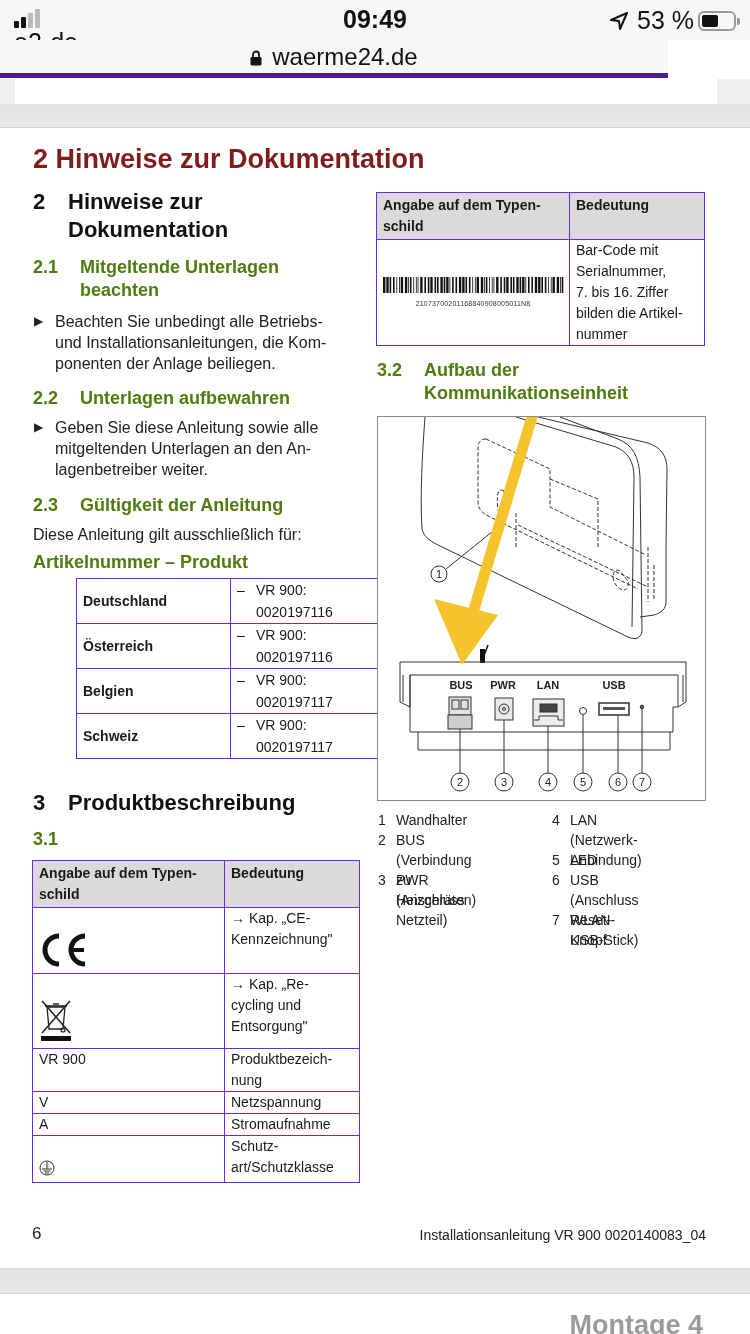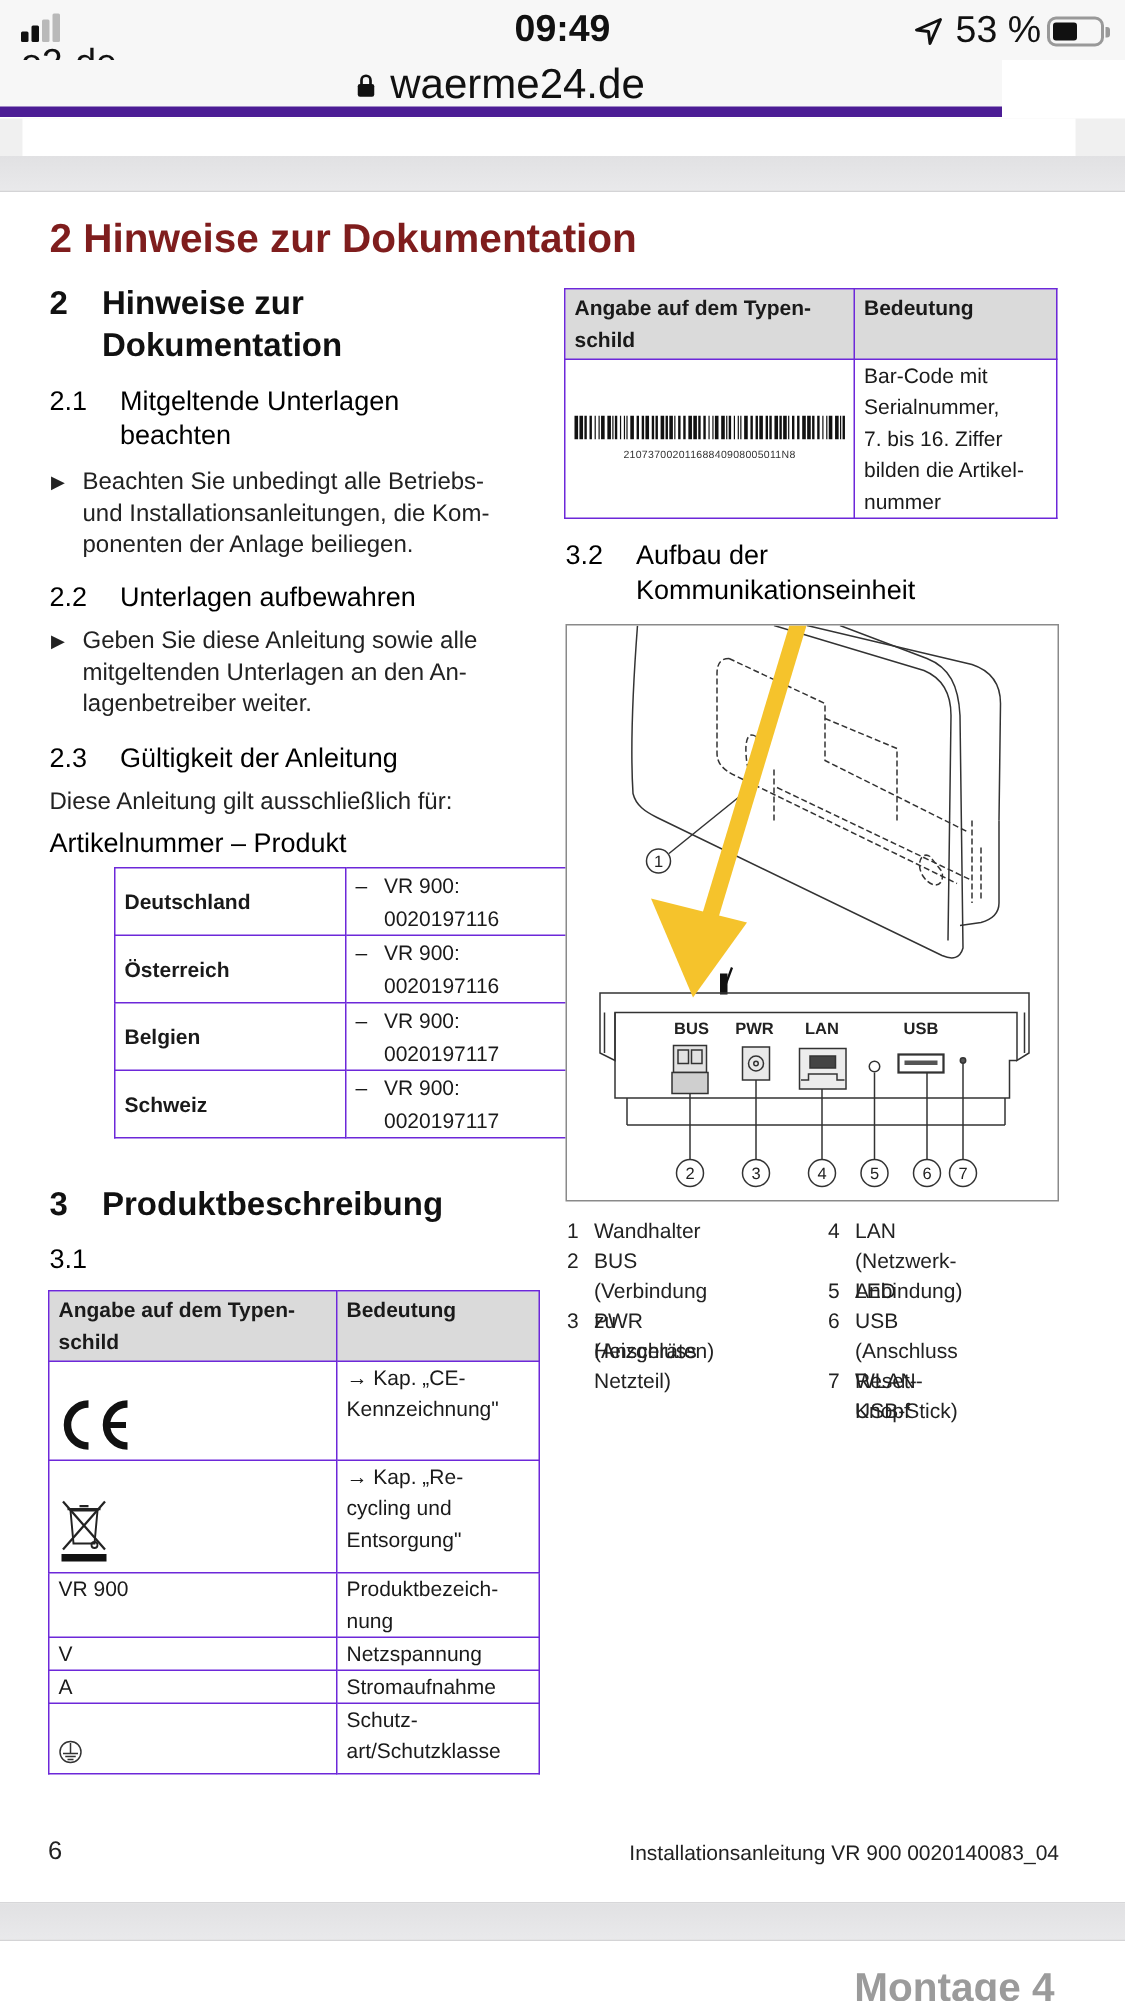--- a/index.html
+++ b/index.html
@@ -8,31 +8,31 @@
   .sb-left { position: absolute; left: 14px; top: 6px; display: flex; align-items: flex-start; font-size: 25px; color: #111; flex-direction: column; }
   .signal { display: flex; align-items: flex-end; gap: 2px; height: 20px; margin-right: 8px; margin-top: 2px; }
   .signal span { width: 5px; background: #111; border-radius: 1px; }
   .signal span.off { background: #b9b9b9; }
   .wifi { margin-left: 8px; }
   .sb-time { position: absolute; left: 0; width: 750px; top: 5px; text-align: center; font-size: 25px; font-weight: bold; color: #111; }
   .sb-right { position: absolute; right: 14px; top: 6px; display: flex; align-items: center; font-size: 25px; color: #111; }
   .battery { width: 38px; height: 20px; border: 2px solid #999; border-radius: 6px; margin-left: 4px; position: relative; padding: 2px; }
   .battery .fill { width: 16px; height: 12px; background: #111; border-radius: 2px; }
   .battery::after { content: ""; position: absolute; right: -6px; top: 5px; width: 3px; height: 7px; background: #999; border-radius: 0 2px 2px 0; }
-  .url-bar { position: absolute; top: 40px; left: 0; width: 668px; height: 38px; background: #f7f7f7; border-bottom: 7px solid #4c1d95; display: flex; justify-content: center; align-items: center; font-size: 28px; color: #111; }
+  .url-bar { position: absolute; top: 40px; left: 0; width: 668px; height: 38px; background: #f7f7f7; border-bottom: 5px solid #4c1d95; display: flex; justify-content: center; align-items: center; font-size: 24px; color: #111; }
   .lock { display: inline-block; width: 12px; height: 16px; margin-right: 10px; position: relative; top: 1px; }
   .prev-page { position: absolute; top: 79px; left: 0; width: 750px; height: 25px; background: #f0f0f0; }
   .prev-page .sheet { position: absolute; left: 15px; width: 702px; top: 0; height: 25px; background: #fff; }
   .gap { position: absolute; top: 104px; left: 0; width: 750px; height: 24px; background: linear-gradient(#e1e1e3, #e9e9eb); border-bottom: 1px solid #d4d4d6; }
   .page { position: absolute; top: 128px; left: 0; width: 750px; height: 1140px; background: #fff; }
   .running-head { position: absolute; left: 33px; top: 16px; font-size: 27px; font-weight: bold; color: #7f1d1d; }
   .h1 { position: absolute; font-size: 22px; font-weight: bold; line-height: 28px; color: #111; }
   .h1 .num { position: absolute; left: 0; }
   .h1 .txt { position: absolute; left: 35px; white-space: nowrap; }
-  .h2 { position: absolute; font-size: 18px; font-weight: normal; line-height: 23px; color: #000000; }
+  .h2 { position: absolute; font-size: 18px; font-weight: bold; line-height: 23px; color: #4d7c0f; }
   .h2 .num { position: absolute; left: 0; }
   .h2 .txt { position: absolute; left: 47px; white-space: nowrap; }
   .bullet { position: absolute; font-size: 16px; line-height: 21px; color: #222; }
   .bullet .tri { position: absolute; left: 0; top: 0; font-size: 12px; }
   .bullet .txt { position: absolute; left: 21px; white-space: nowrap; }
   .para { position: absolute; font-size: 16px; line-height: 21px; color: #222; white-space: nowrap; }
   table { border-collapse: collapse; position: absolute; }
   td, th { border: 1px solid #6d28d9; vertical-align: top; text-align: left; }
   .art-table td { font-size: 14px; line-height: 22px; height: 44px; }
   .art-table td.country { font-weight: bold; vertical-align: middle; padding-left: 6px; width: 154px; }

